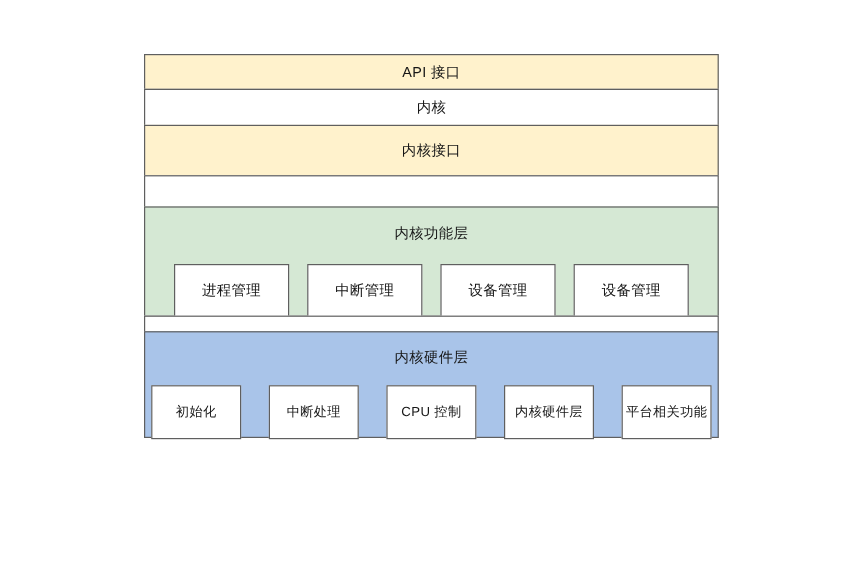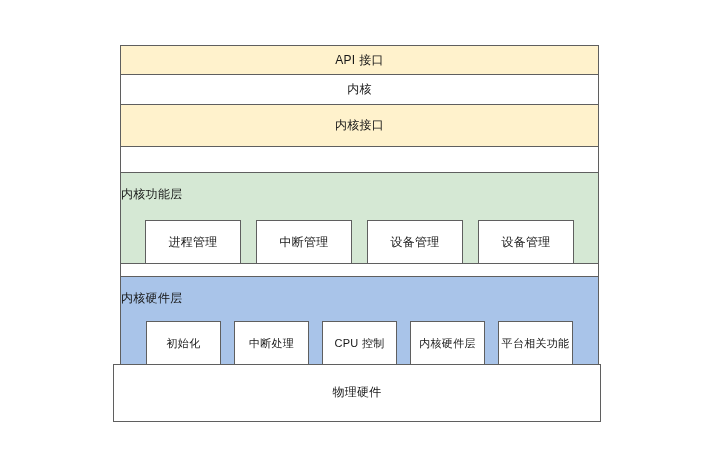--- a/index.html
+++ b/index.html
@@ -41,33 +41,34 @@
   .row-func       { height: 92px; background: #d5e8d4; justify-content: flex-start; align-items: flex-start; }
   .row-spacer-2   { height: 15px; background: #ffffff; }
   .row-hw         { height: 89px; background: #a9c4e9; justify-content: flex-start; align-items: flex-start; }
   .row-physical   { height: 58px; background: #ffffff; margin-left: -7px; width: calc(100% + 9px); }
 
   .layer-title {
     position: absolute;
     top: 13px;
     left: 0;
     right: 0;
+    text-align: center;
     font-size: 12px;
     color: #161616;
   }
   .modules {
     position: absolute;
     left: 0;
     right: 0;
     bottom: -1.5px;
     display: flex;
     justify-content: center;
   }
   .row-func .modules { gap: 15px; }
-  .row-hw   .modules { gap: 13px; }
+  .row-hw   .modules { gap: 23px; }
   .module {
     box-sizing: border-box;
     border: 1.5px solid #5f5f5f;
     background: #ffffff;
     display: flex;
     align-items: center;
     justify-content: center;
     color: #161616;
     white-space: nowrap;
   }
@@ -110,18 +111,15 @@
       <div class="layer-title">内核硬件层</div>
       <div class="modules">
         <div class="module">初始化</div>
         <div class="module">中断处理</div>
         <div class="module">CPU 控制</div>
         <div class="module">内核硬件层</div>
         <div class="module">平台相关功能</div>
       </div>
     </div>
 
-    <div class="row row-physical">
-      <span>物理硬件</span>
-    </div>
 
   </div>
 </div>
 
 </body></html>

